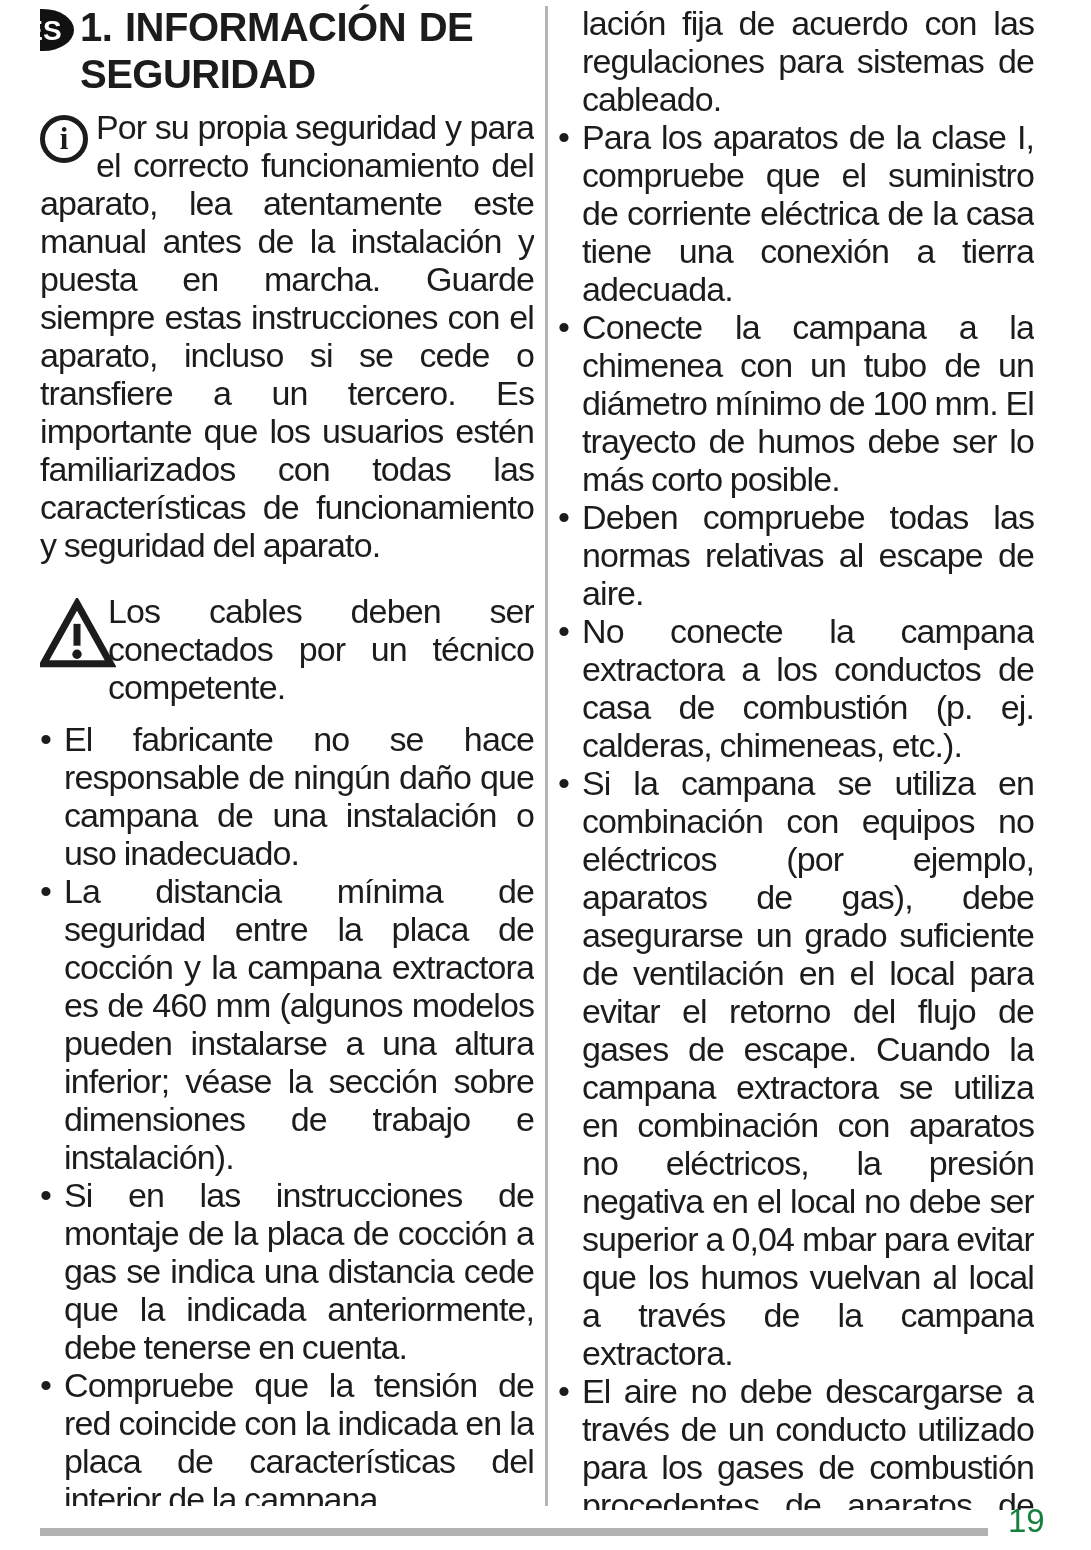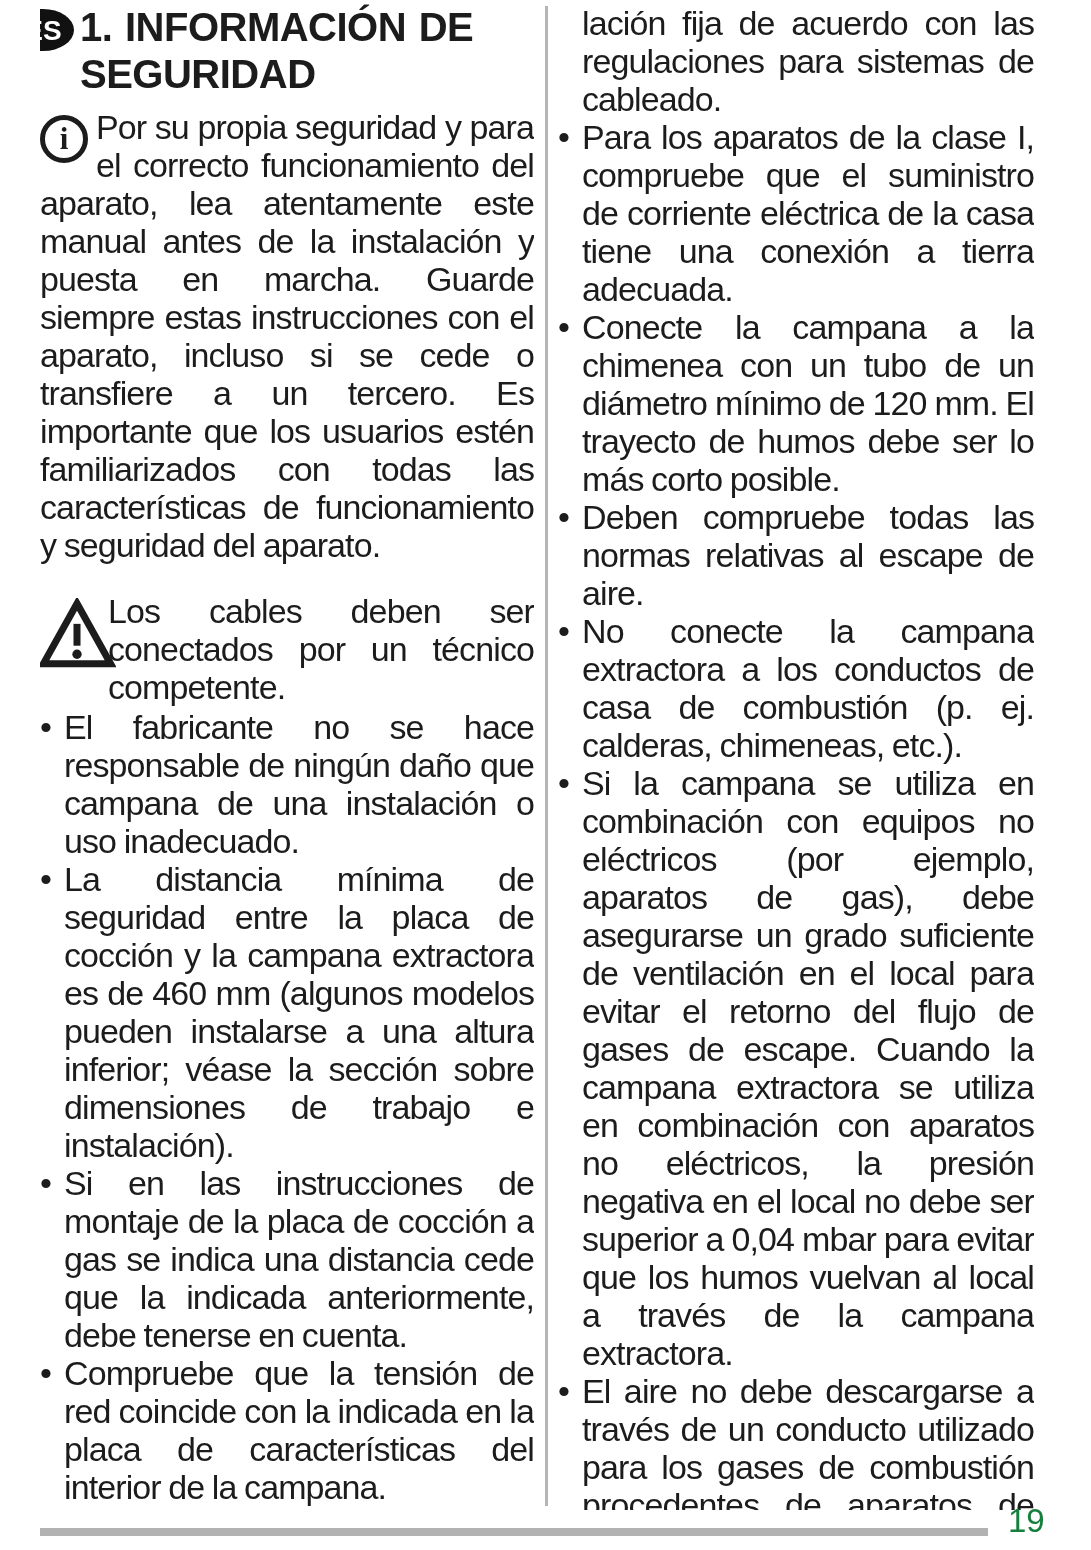--- a/index.html
+++ b/index.html
@@ -72,21 +72,21 @@
     display: flex;
     align-items: center;
     justify-content: center;
     font-size: 31px;
     font-weight: bold;
     letter-spacing: 0;
     font-family: "Liberation Serif", serif;
   }
   .warning {
     position: relative;
-    margin: 0 0 2px 68px;
+    margin: 0 0 14px 68px;
   }
   .warn-icon {
     position: absolute;
     left: -70px; top: 6px;
     width: 78px; height: 72px;
   }
   .bullets {
     list-style: none;
     margin: 0; padding: 0;
   }
@@ -177,21 +177,21 @@
           <span class="bullet-text">lación fija de acuerdo con las regulaciones para sistemas de cableado.</span>
         </li>
 
         <li class="bullet-item">
           <span class="dot">•</span>
           <span class="bullet-text">Para los aparatos de la clase I, compruebe que el suministro de corriente eléctrica de la casa tiene una conexión a tierra adecuada.</span>
         </li>
 
         <li class="bullet-item">
           <span class="dot">•</span>
-          <span class="bullet-text">Conecte la campana a la chimenea con un tubo de un diámetro mínimo de 120 mm. El trayecto de humos debe ser lo más corto posible.</span>
+          <span class="bullet-text">Conecte la campana a la chimenea con un tubo de un diámetro mínimo de 100 mm. El trayecto de humos debe ser lo más corto posible.</span>
         </li>
 
         <li class="bullet-item">
           <span class="dot">•</span>
           <span class="bullet-text">Deben compruebe todas las normas relativas al escape de aire.</span>
         </li>
 
         <li class="bullet-item">
           <span class="dot">•</span>
           <span class="bullet-text">No conecte la campana extractora a los conductos de casa de combustión (p. ej. calderas, chimeneas, etc.).</span>

